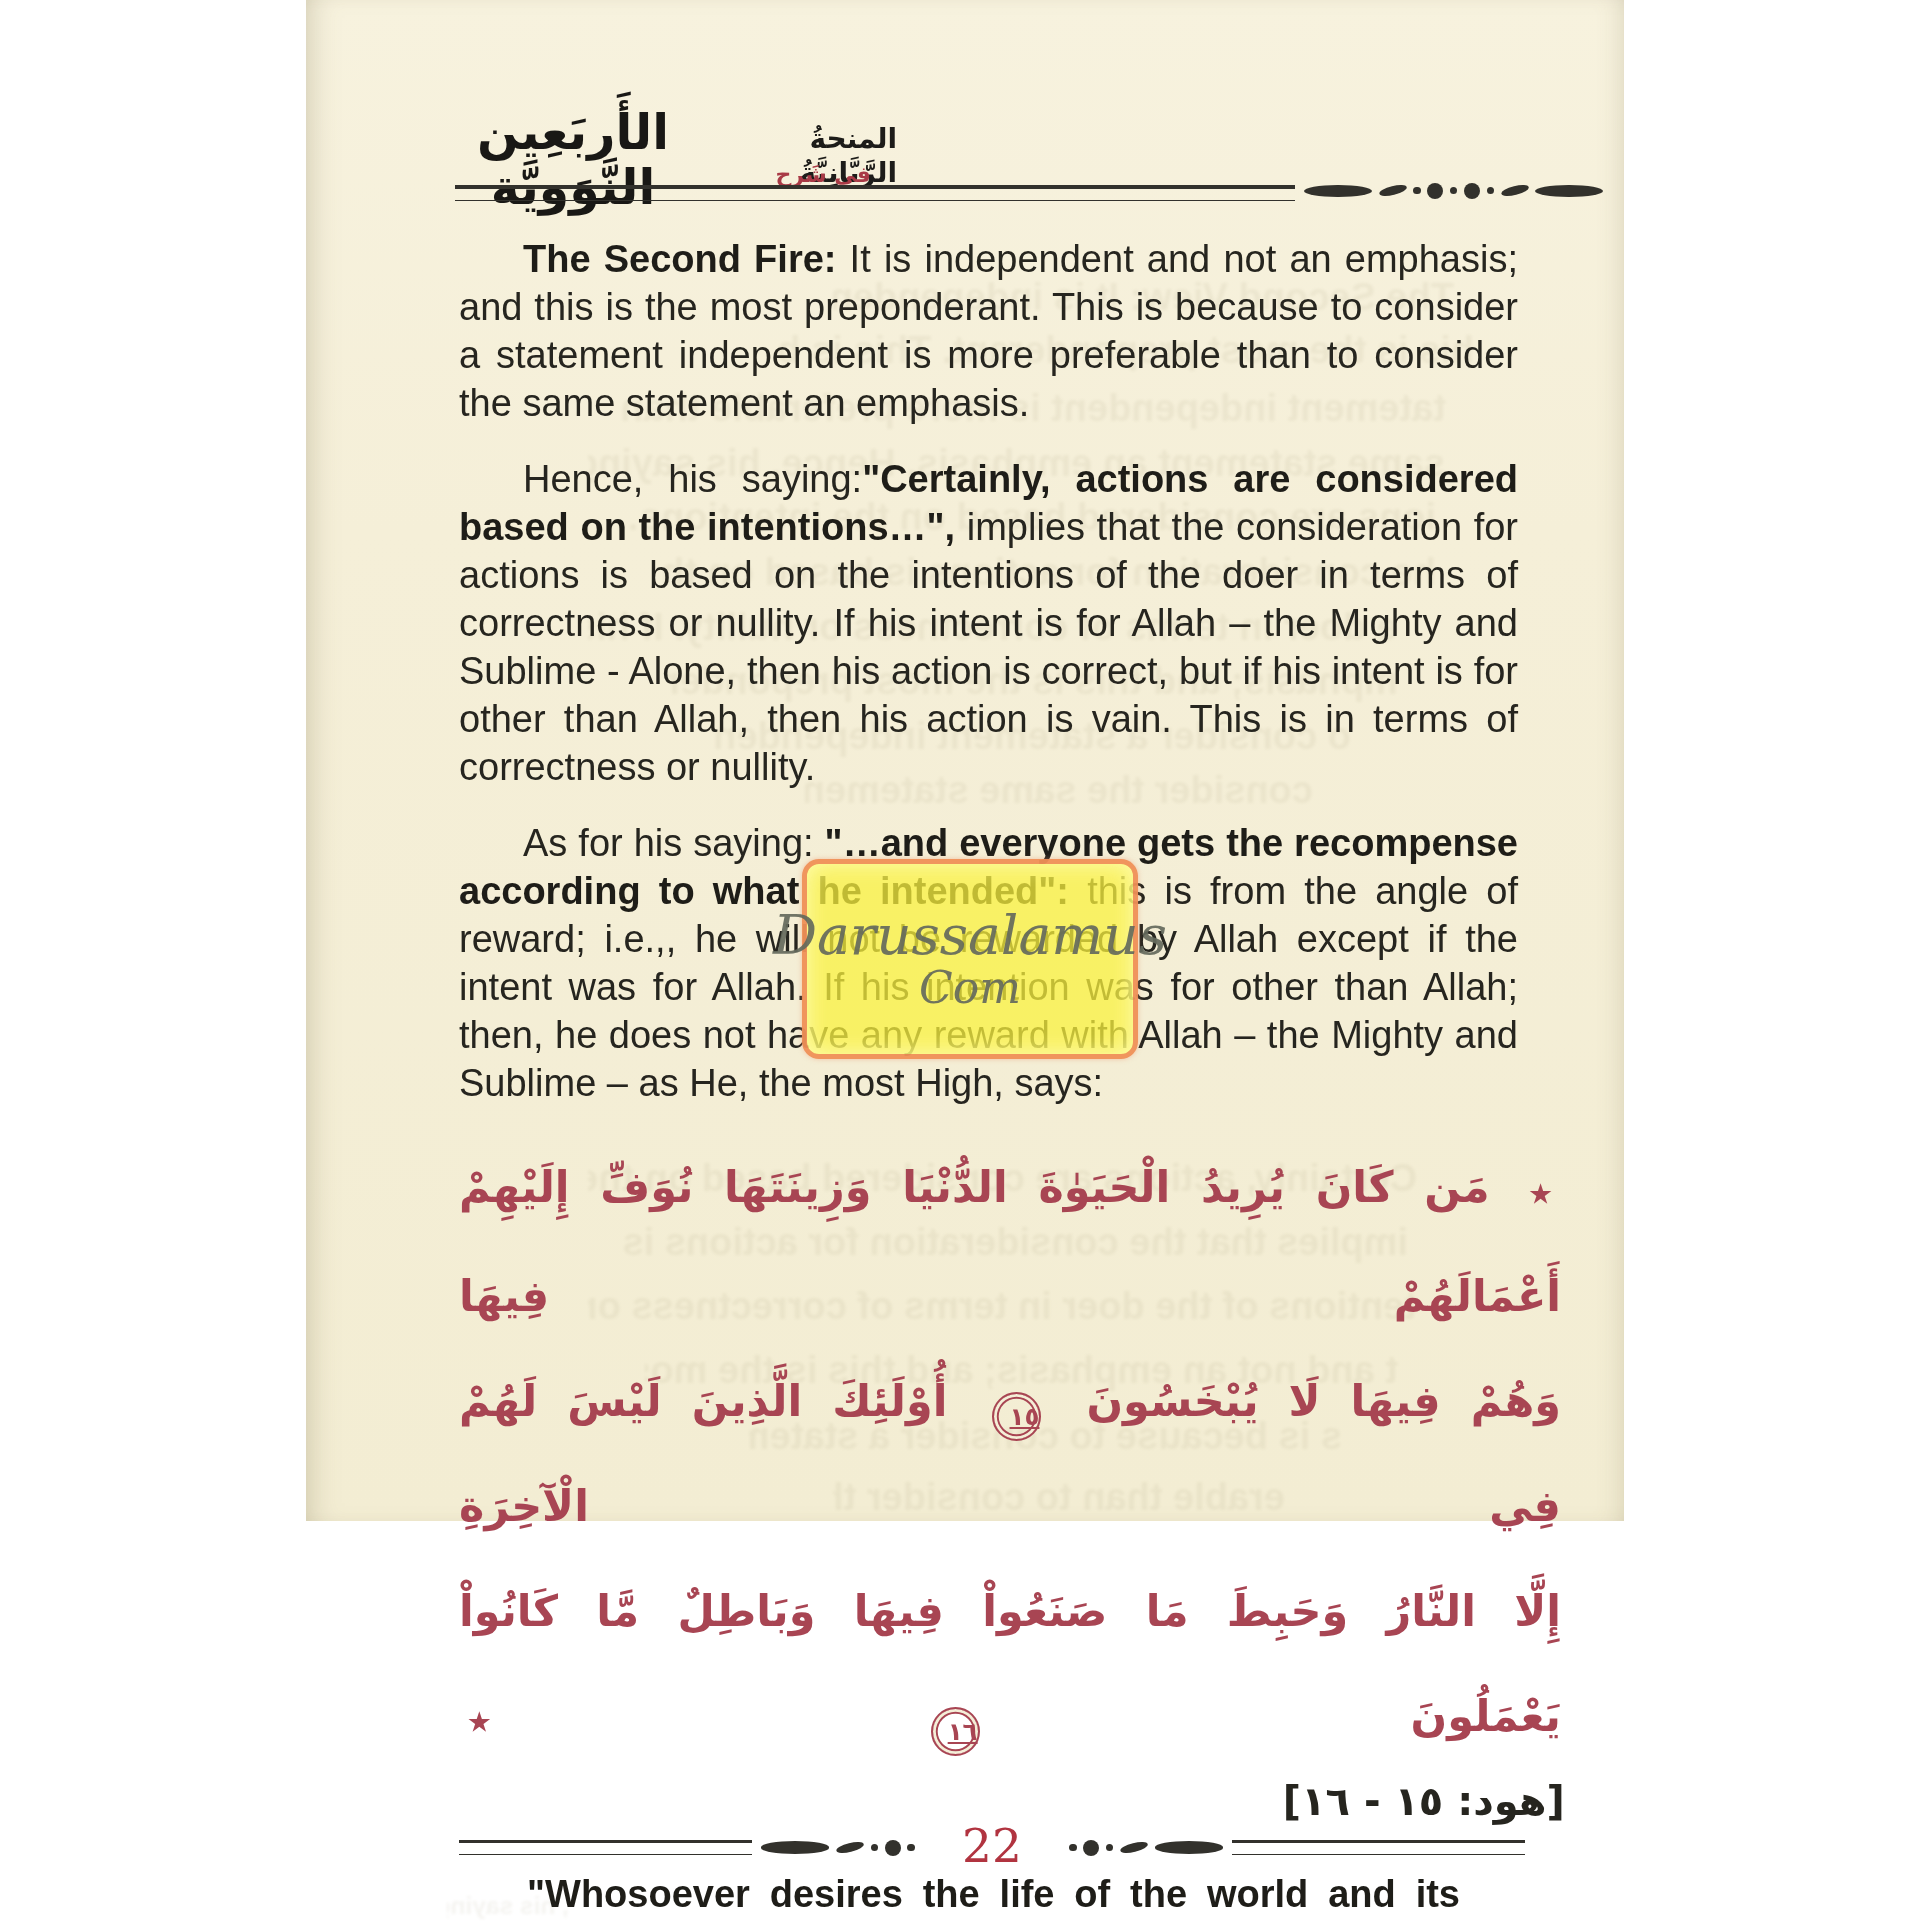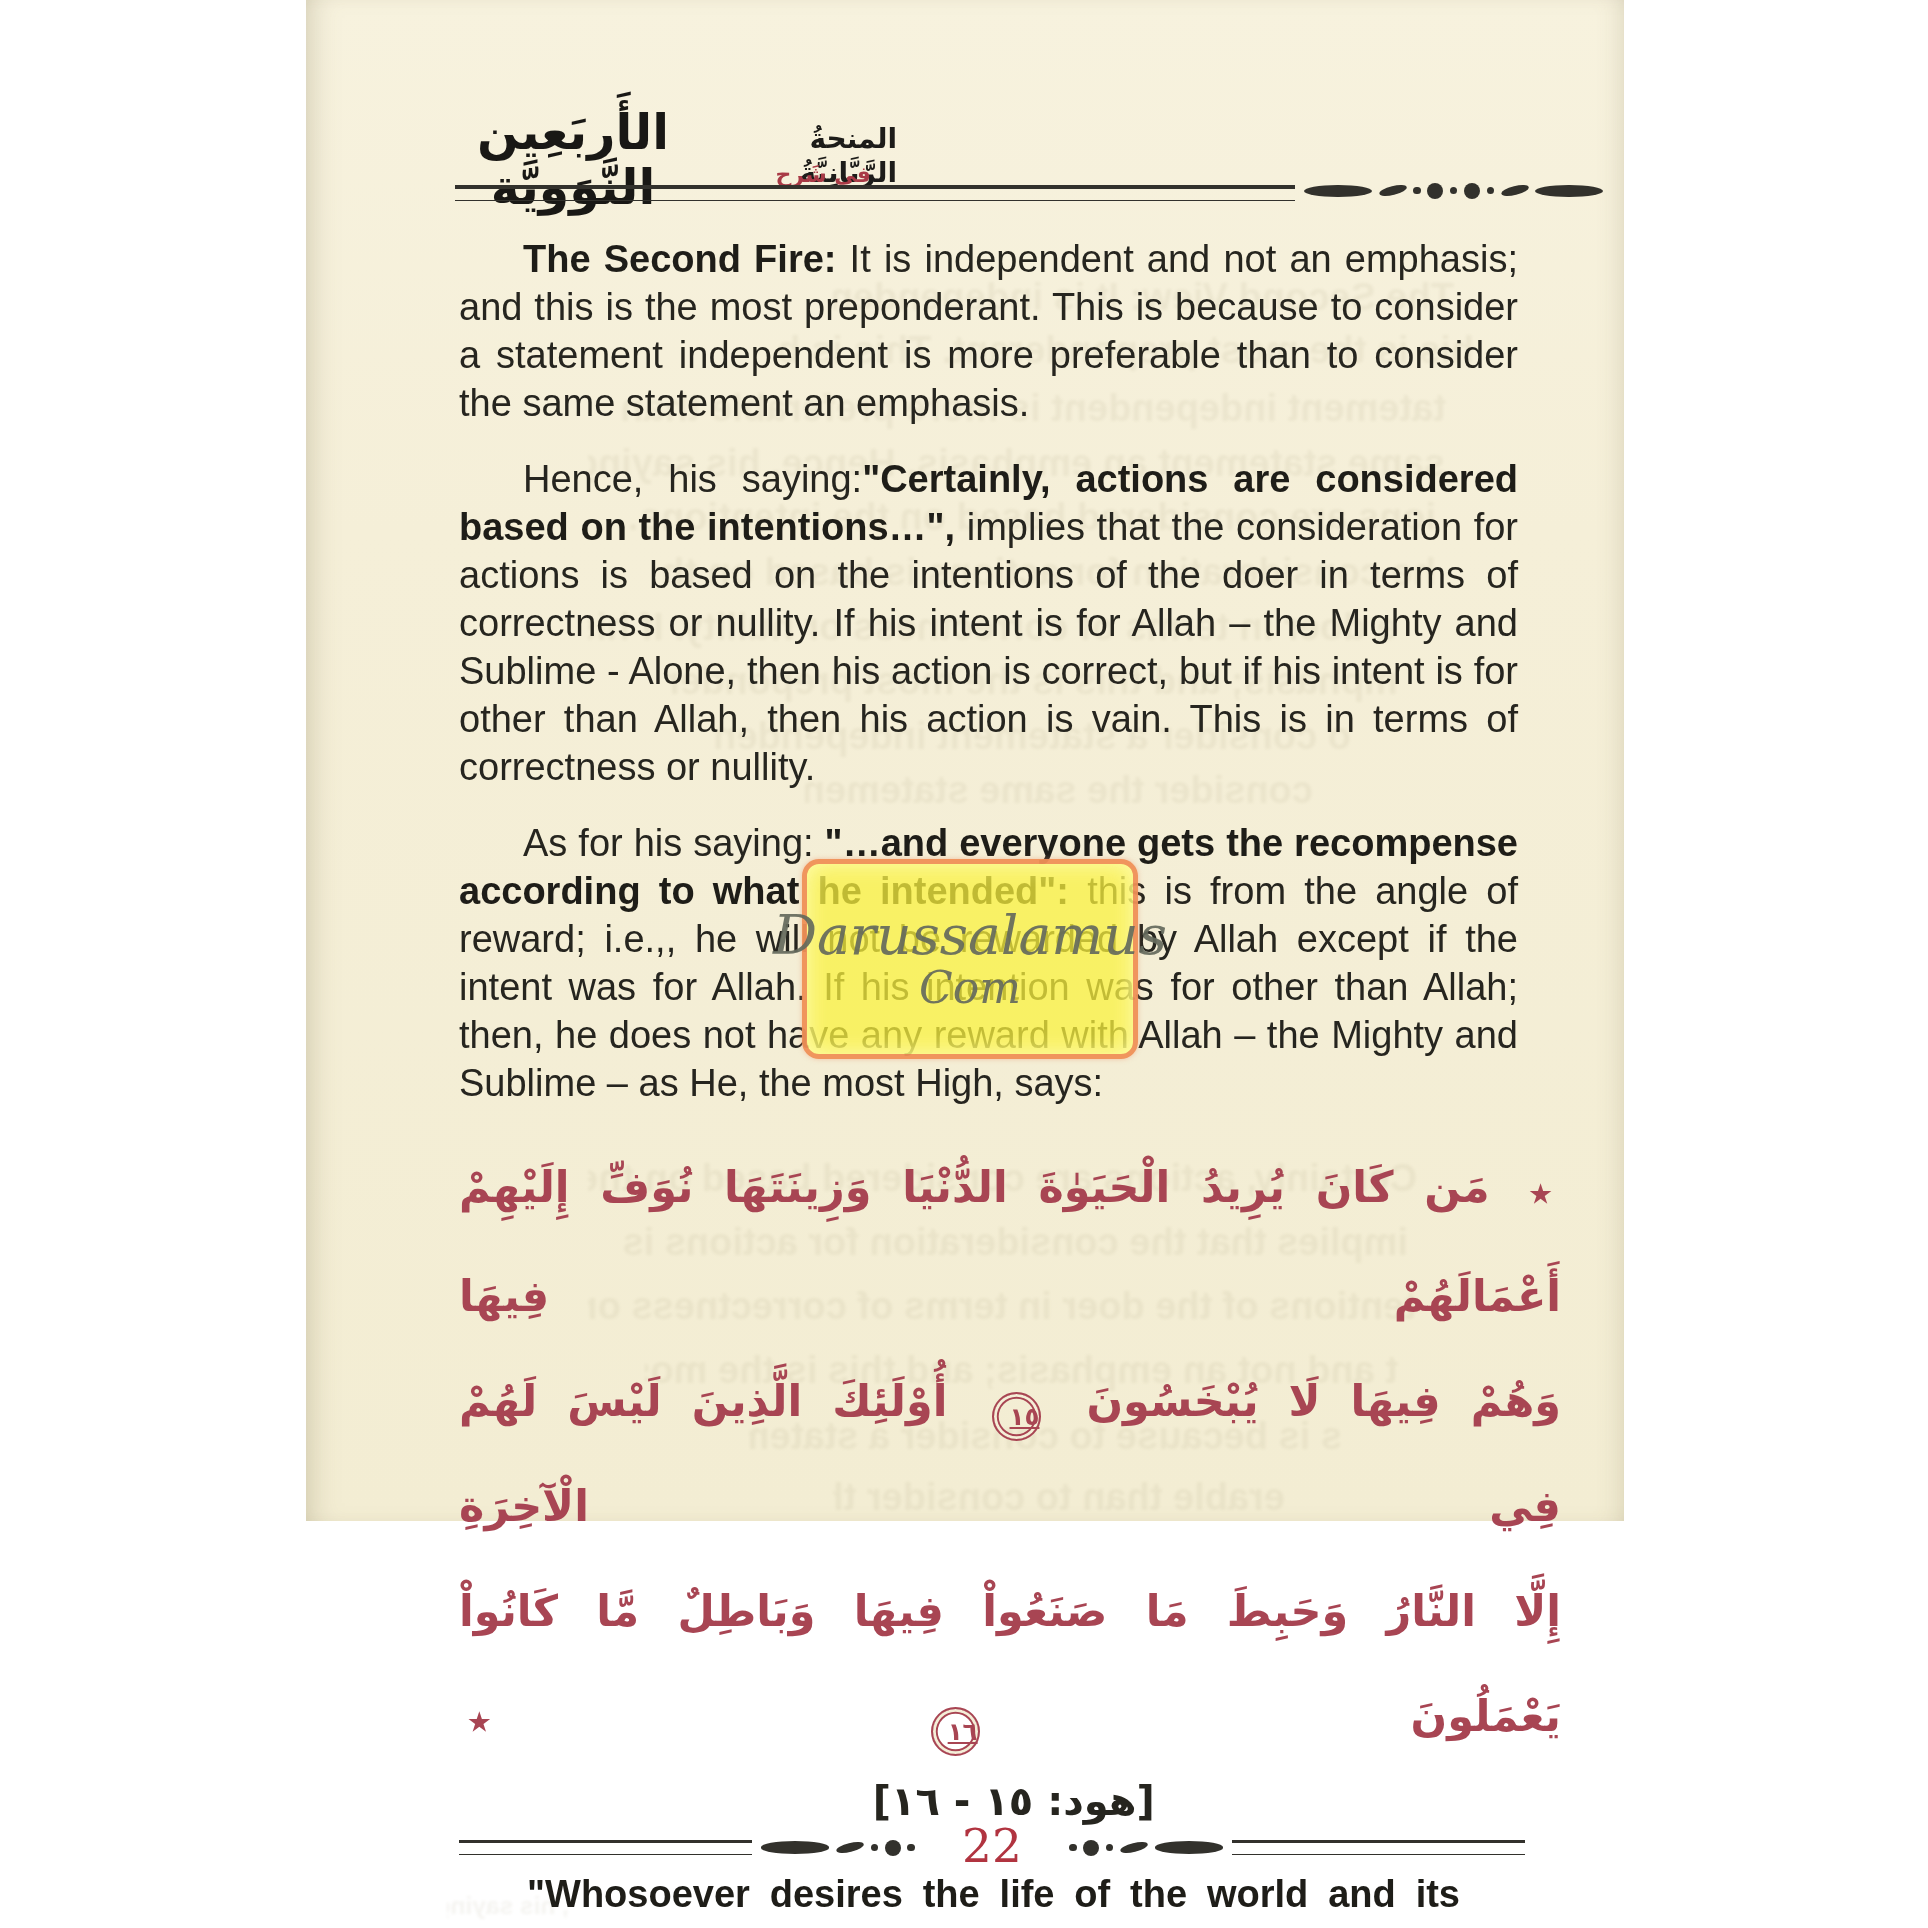--- a/index.html
+++ b/index.html
@@ -60,21 +60,21 @@
   }
   .ayah{
     display:inline-block;width:49px;height:49px;line-height:45px;box-sizing:border-box;
     border:2.8px solid #a84553;border-radius:50%;text-align:center;
     font-size:24.5px;vertical-align:-9.4px;margin:0 15px;color:#a84553;
     box-shadow:inset 0 0 0 2.8px #f5efd8, inset 0 0 0 4.7px #a84553;
     text-decoration:underline;
   }
   .q-orn{font-size:47px;vertical-align:-5.6px;margin:0 7.5px;font-weight:normal;}
   .verse-ref{
-    direction:rtl;text-align:center;padding-left:3.8px;margin-top:5.6px;width:1102px;
+    direction:rtl;text-align:right;padding-left:3.8px;margin-top:5.6px;width:1102px;
     font-family:"DejaVu Sans",sans-serif;font-size:40px;color:#26251f;font-weight:bold;
   }
   
   .translation{
     margin:43px 58px 0 68px;font-size:38px;line-height:54px;
     text-align:justify;color:#23221c;font-weight:bold;text-indent:0;
   }
   
   .footer{
     position:absolute;left:153px;top:1825px;width:1066px;height:45px;

